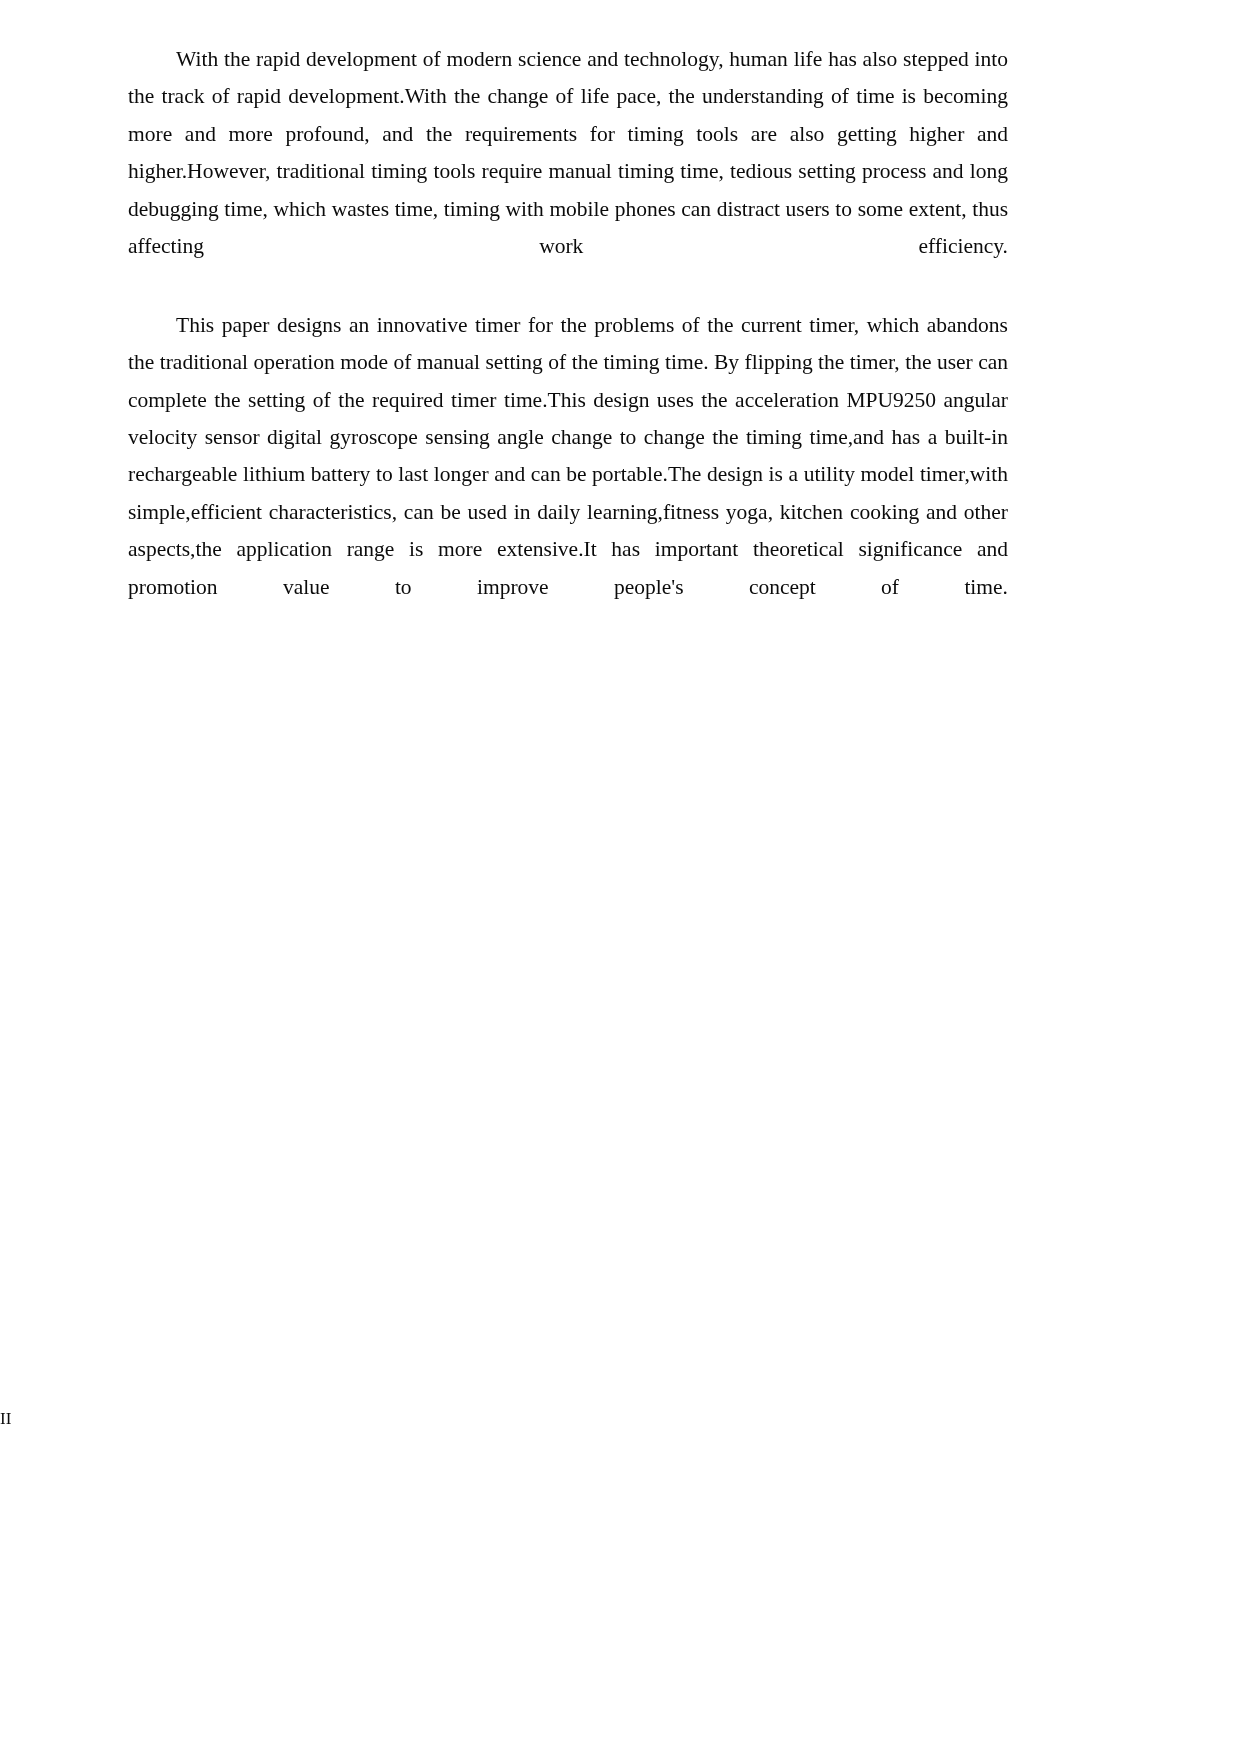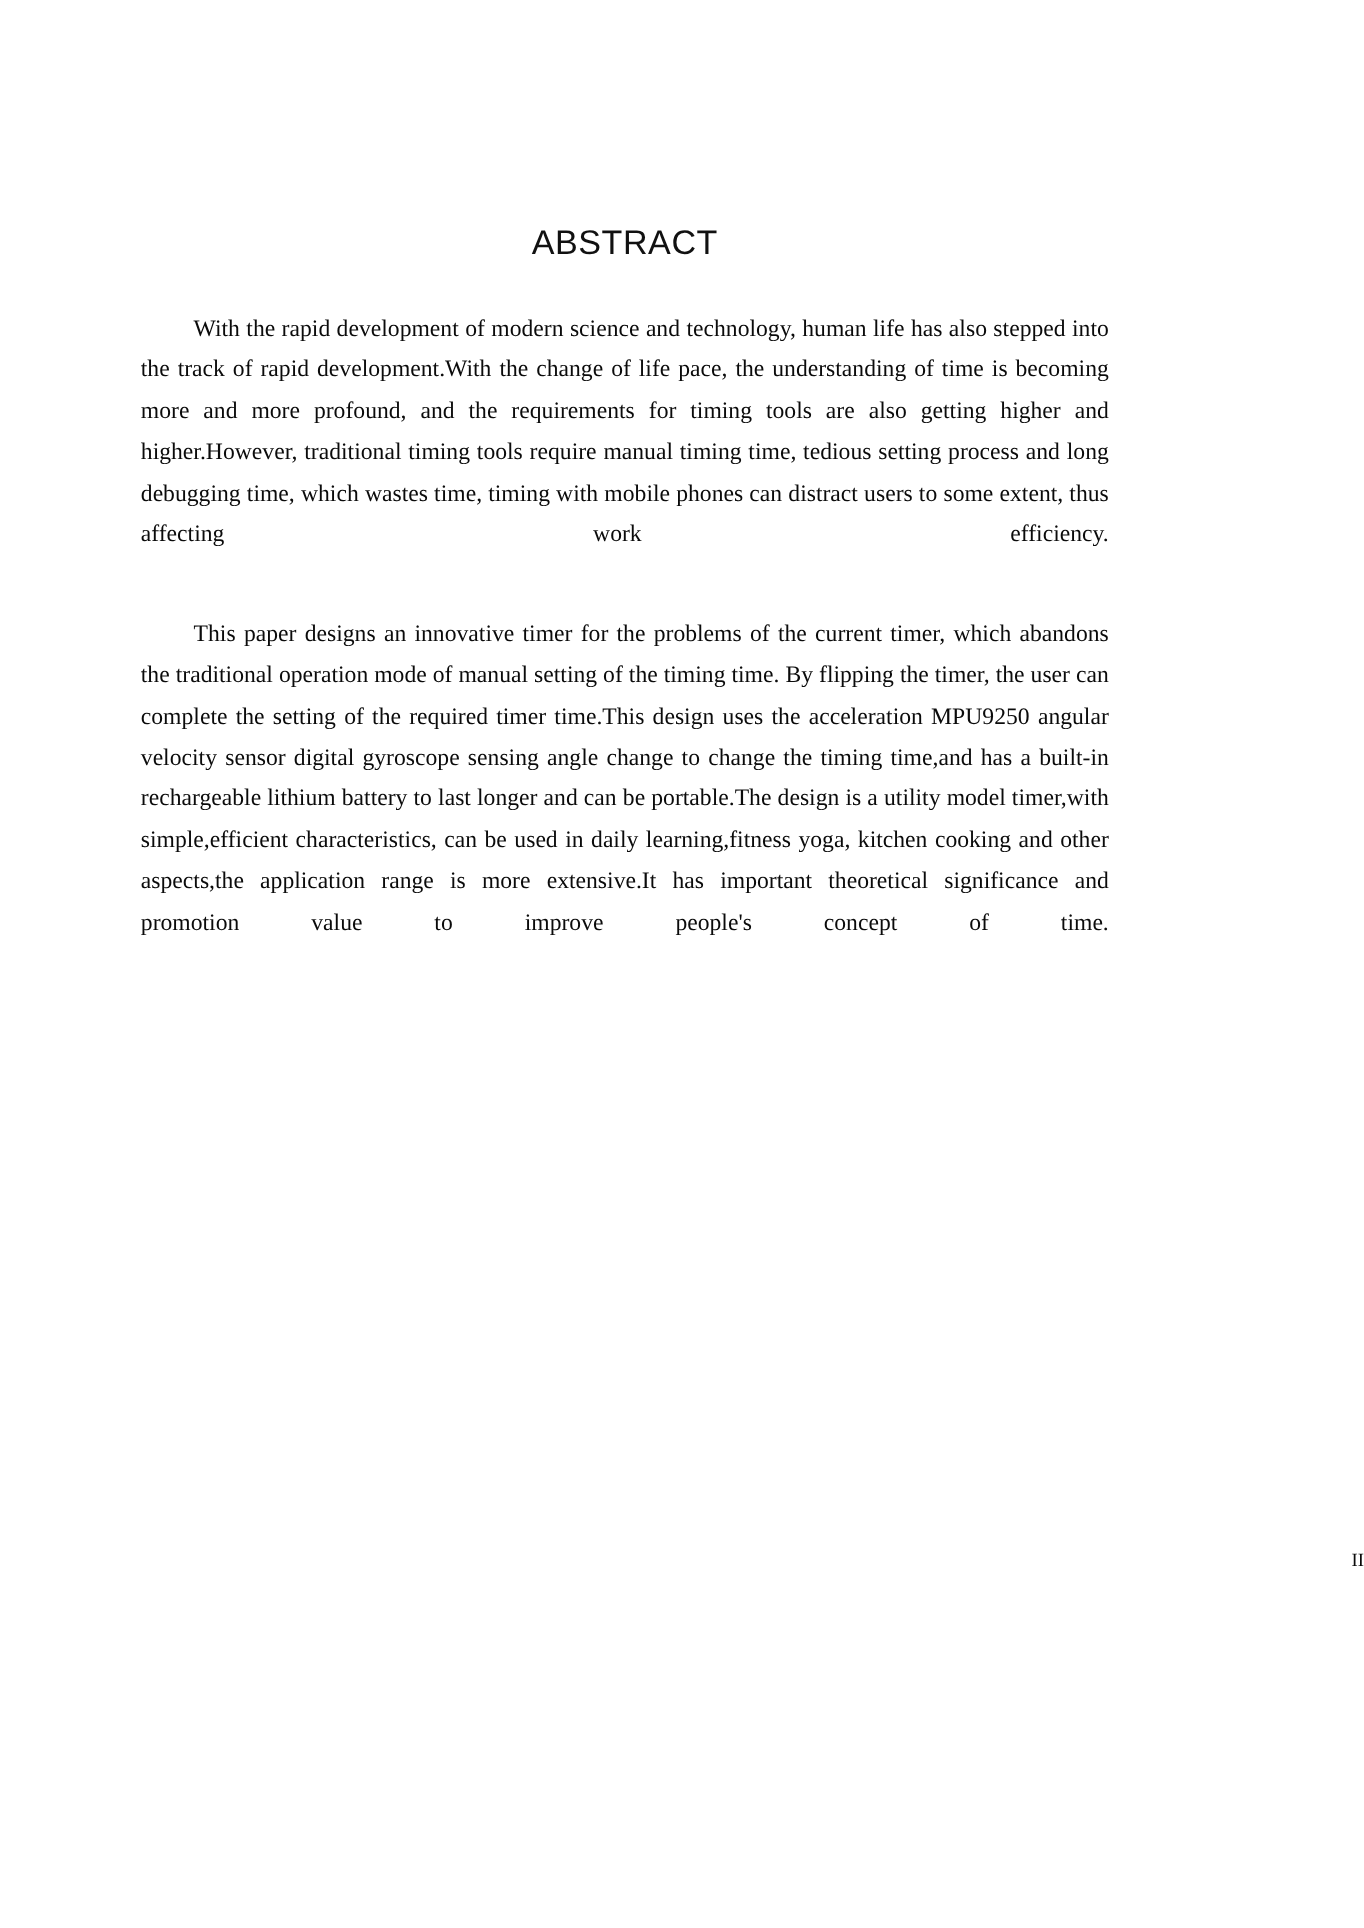--- a/index.html
+++ b/index.html
@@ -45,21 +45,21 @@
     font-size: 21.5px;
     line-height: 37.4px;
     text-align: justify;
     text-justify: inter-word;
     text-indent: 48px;
     color: #0b0b0b;
     -webkit-hyphens: none;
     hyphens: none;
   }
   p.para + p.para {
-    margin-top: 16px;
+    margin-top: 4px;
   }
   
   p.para::after {
     content: "";
     display: inline-block;
     width: 100%;
   }
   .keywords {
     margin: 0;
     padding-top: 42px;
@@ -70,35 +70,34 @@
     color: #0b0b0b;
   }
   .keywords .kw-label {
     font-weight: bold;
   }
   .page-number {
     position: absolute;
     left: 0;
     right: 0;
     top: 1409px;
-    text-align: right;
+    text-align: left;
     font-size: 17px;
     line-height: 20px;
     color: #0b0b0b;
     font-family: "Liberation Serif", "DejaVu Serif", serif;
   }
 </style>
 </head>
 <body>
 
 <div class="page">
 
   <div class="content">
 
-    <h1 class="doc-title">ABSTRACT</h1>
 
     <div class="abstract-body">
       <p class="para">With the rapid development of modern science and technology, human life has also stepped into the track of rapid development.With the change of life pace, the understanding of time is becoming more and more profound, and the requirements for timing tools are also getting higher and higher.However, traditional timing tools require manual timing time, tedious setting process and long debugging time, which wastes time, timing with mobile phones can distract users to some extent, thus affecting work efficiency.</p>
       <p class="para">This paper designs an innovative timer for the problems of the current timer, which abandons the traditional operation mode of manual setting of the timing time. By flipping the timer, the user can complete the setting of the required timer time.This design uses the acceleration MPU9250 angular velocity sensor digital gyroscope sensing angle change to change the timing time,and has a built-in rechargeable lithium battery to last longer and can be portable.The design is a utility model timer,with simple,efficient characteristics, can be used in daily learning,fitness yoga, kitchen cooking and other aspects,the application range is more extensive.It has important theoretical significance and promotion value to improve people's concept of time.</p>
     </div>
 
 
   </div>
 
   <div class="page-number">II</div>

